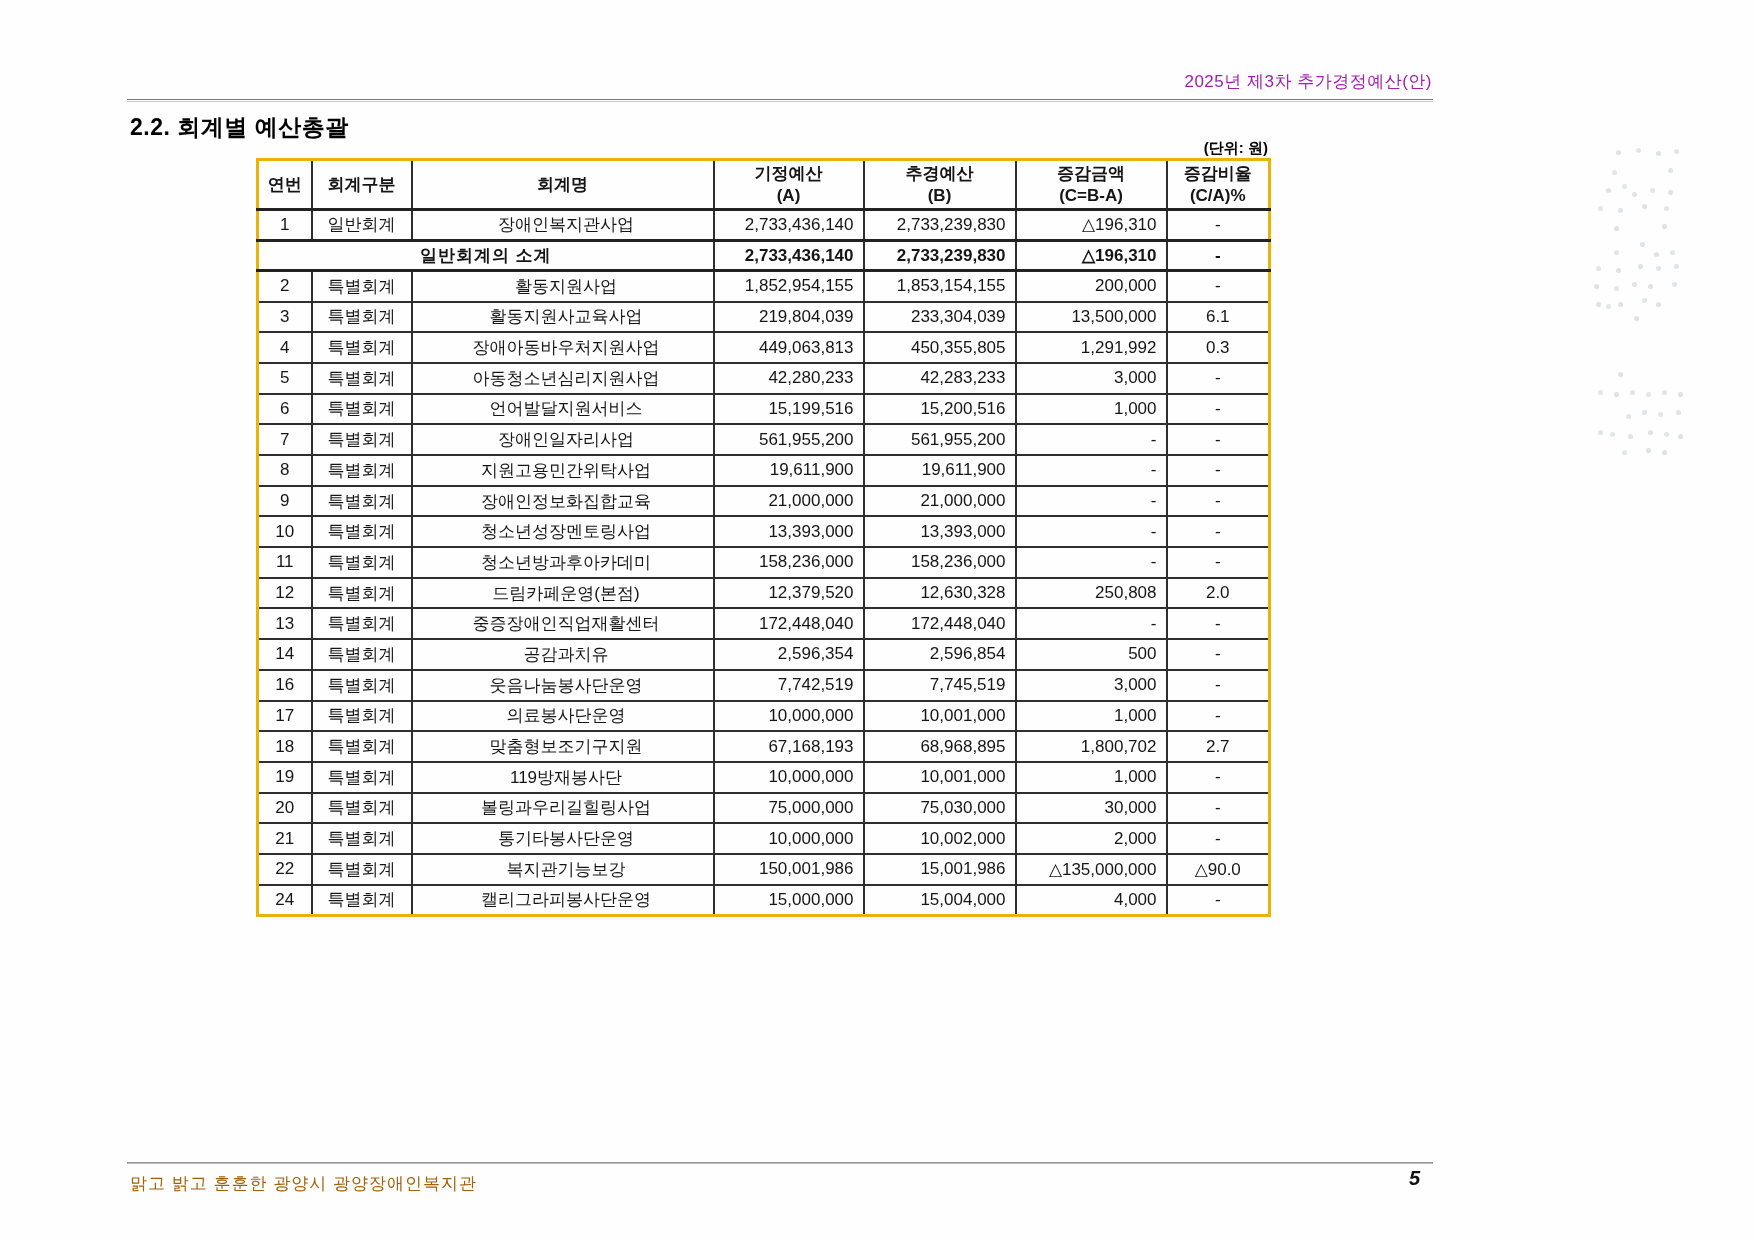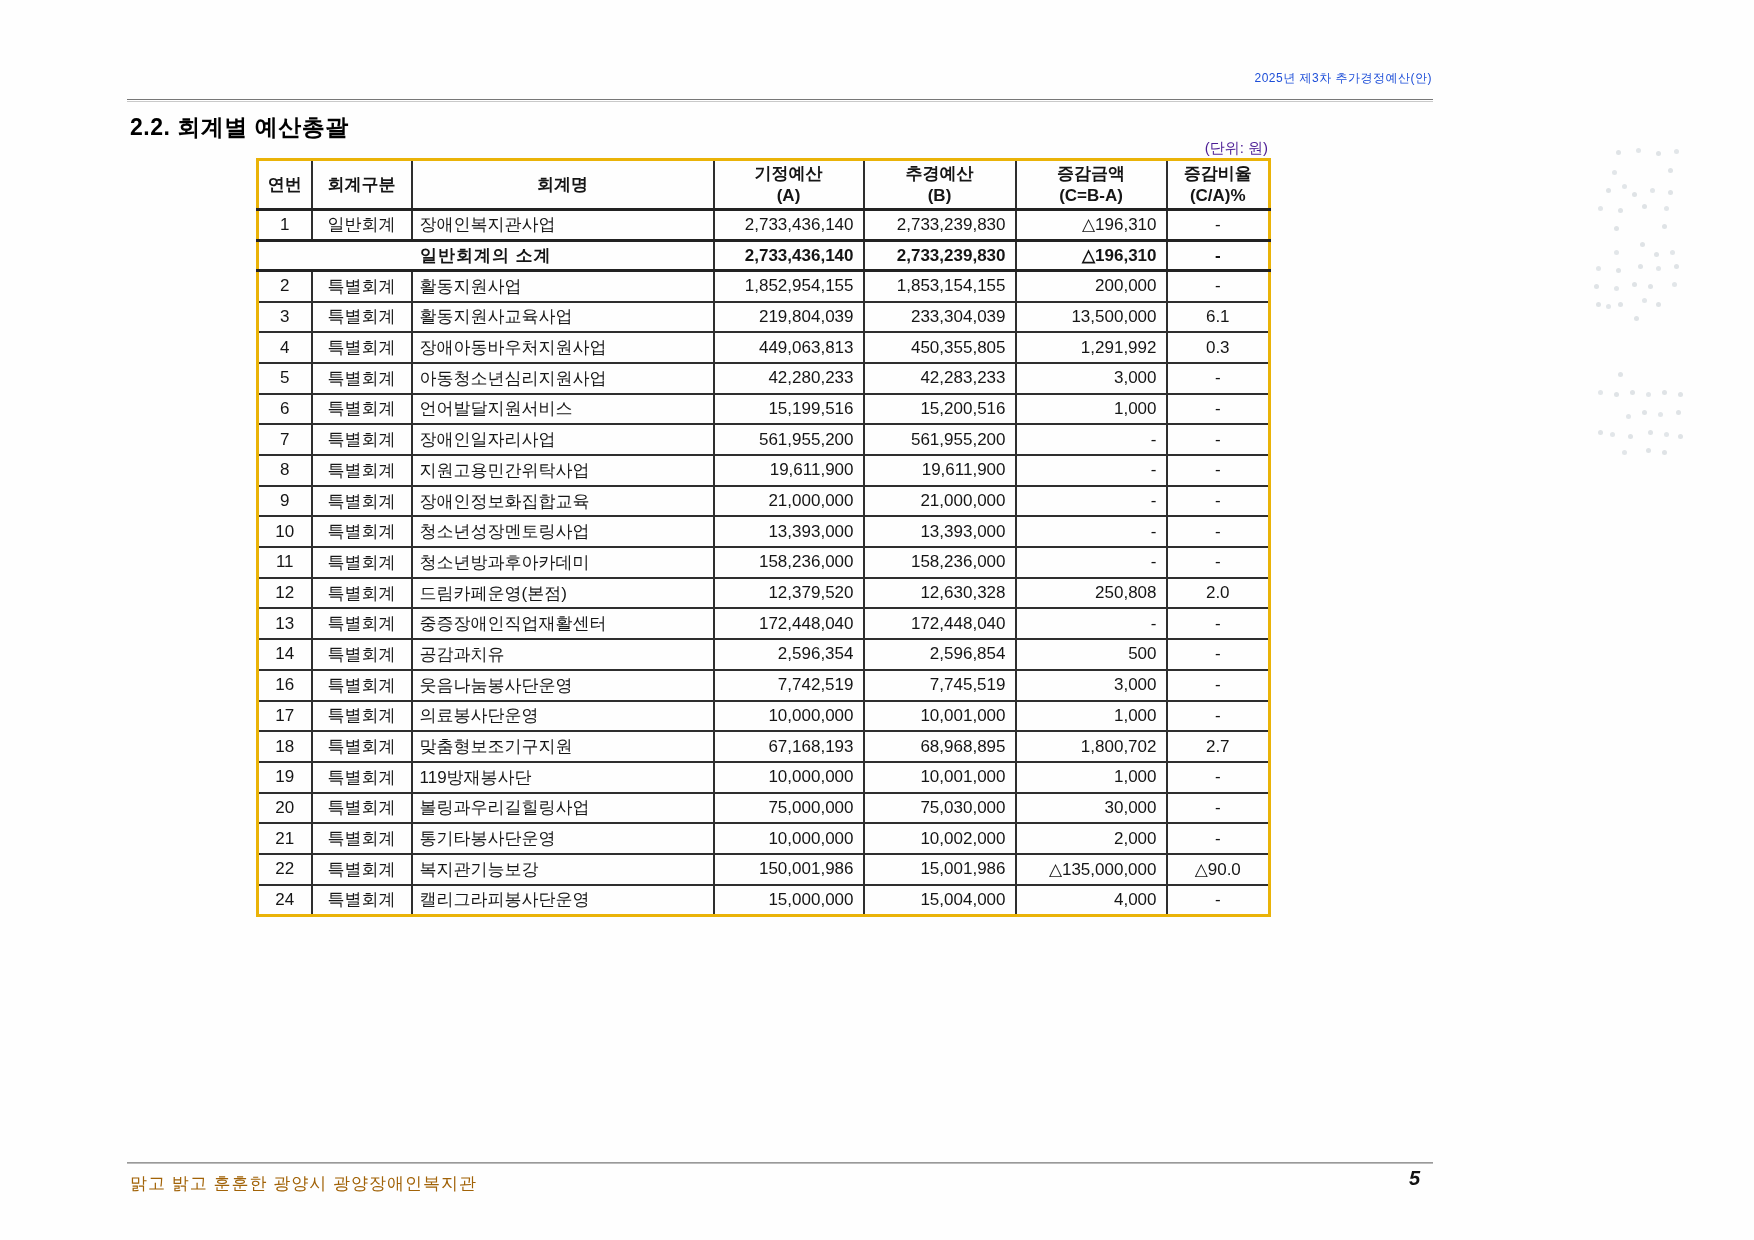--- a/index.html
+++ b/index.html
@@ -7,49 +7,49 @@
   .page {
     position:relative;
     width:1754px; height:1240px;
     background:#fefefe;
     font-family:"Liberation Sans", sans-serif;
     color:#1b1b1b;
     overflow:hidden;
   }
   .header-right {
     position:absolute; top:70px; right:322px;
-    font-size:12px; letter-spacing:0.5px; color:#1d4ed8;
+    font-size:17px; letter-spacing:0.5px; color:#a21caf;
   }
   .top-rule {
     position:absolute; left:127px; top:99px; width:1306px; height:3px;
     background:linear-gradient(to bottom,#777 0 40%, #fff 40% 60%, #c9c9c9 60%);
   }
   .section-title {
     position:absolute; left:130px; top:112px;
     font-size:23px; font-weight:bold; color:#000; letter-spacing:0.5px;
   }
   .unit-note {
     position:absolute; top:139px; right:486px;
-    font-size:15px; font-weight:normal; color:#4c1d95;
+    font-size:15px; font-weight:bold; color:#000000;
   }
   table.budget {
     position:absolute; left:256px; top:158px;
     border-collapse:collapse; table-layout:fixed;
     border:3px solid #eab308;
   }
   .budget td, .budget th {
     border:2.4px solid #2e2e2e;
     font-size:17px; white-space:nowrap; overflow:hidden;
     color:#151515;
   }
   .budget thead th { font-weight:bold; height:50px; line-height:1.25; text-align:center; }
   .budget thead tr { border-bottom:3px solid #222; }
   .budget tbody tr { height:30.7px; }
   .c-no, .c-type { text-align:center; }
-  .c-name { text-align:left; padding-left:7px; }
+  .c-name { text-align:center; padding-left:7px; }
   .c-num { text-align:right; padding-right:9px; }
   .c-ratio { text-align:center; }
   tr.subtotal td { font-weight:bold; border-top:3px solid #222; border-bottom:3px solid #222; }
   .c-sub-label { text-align:center; letter-spacing:1px; }
   .bottom-rule {
     position:absolute; left:127px; top:1162px; width:1306px; height:2px;
     background:linear-gradient(to bottom,#888,#ccc);
   }
   .footer-note {
     position:absolute; left:130px; top:1172px;

